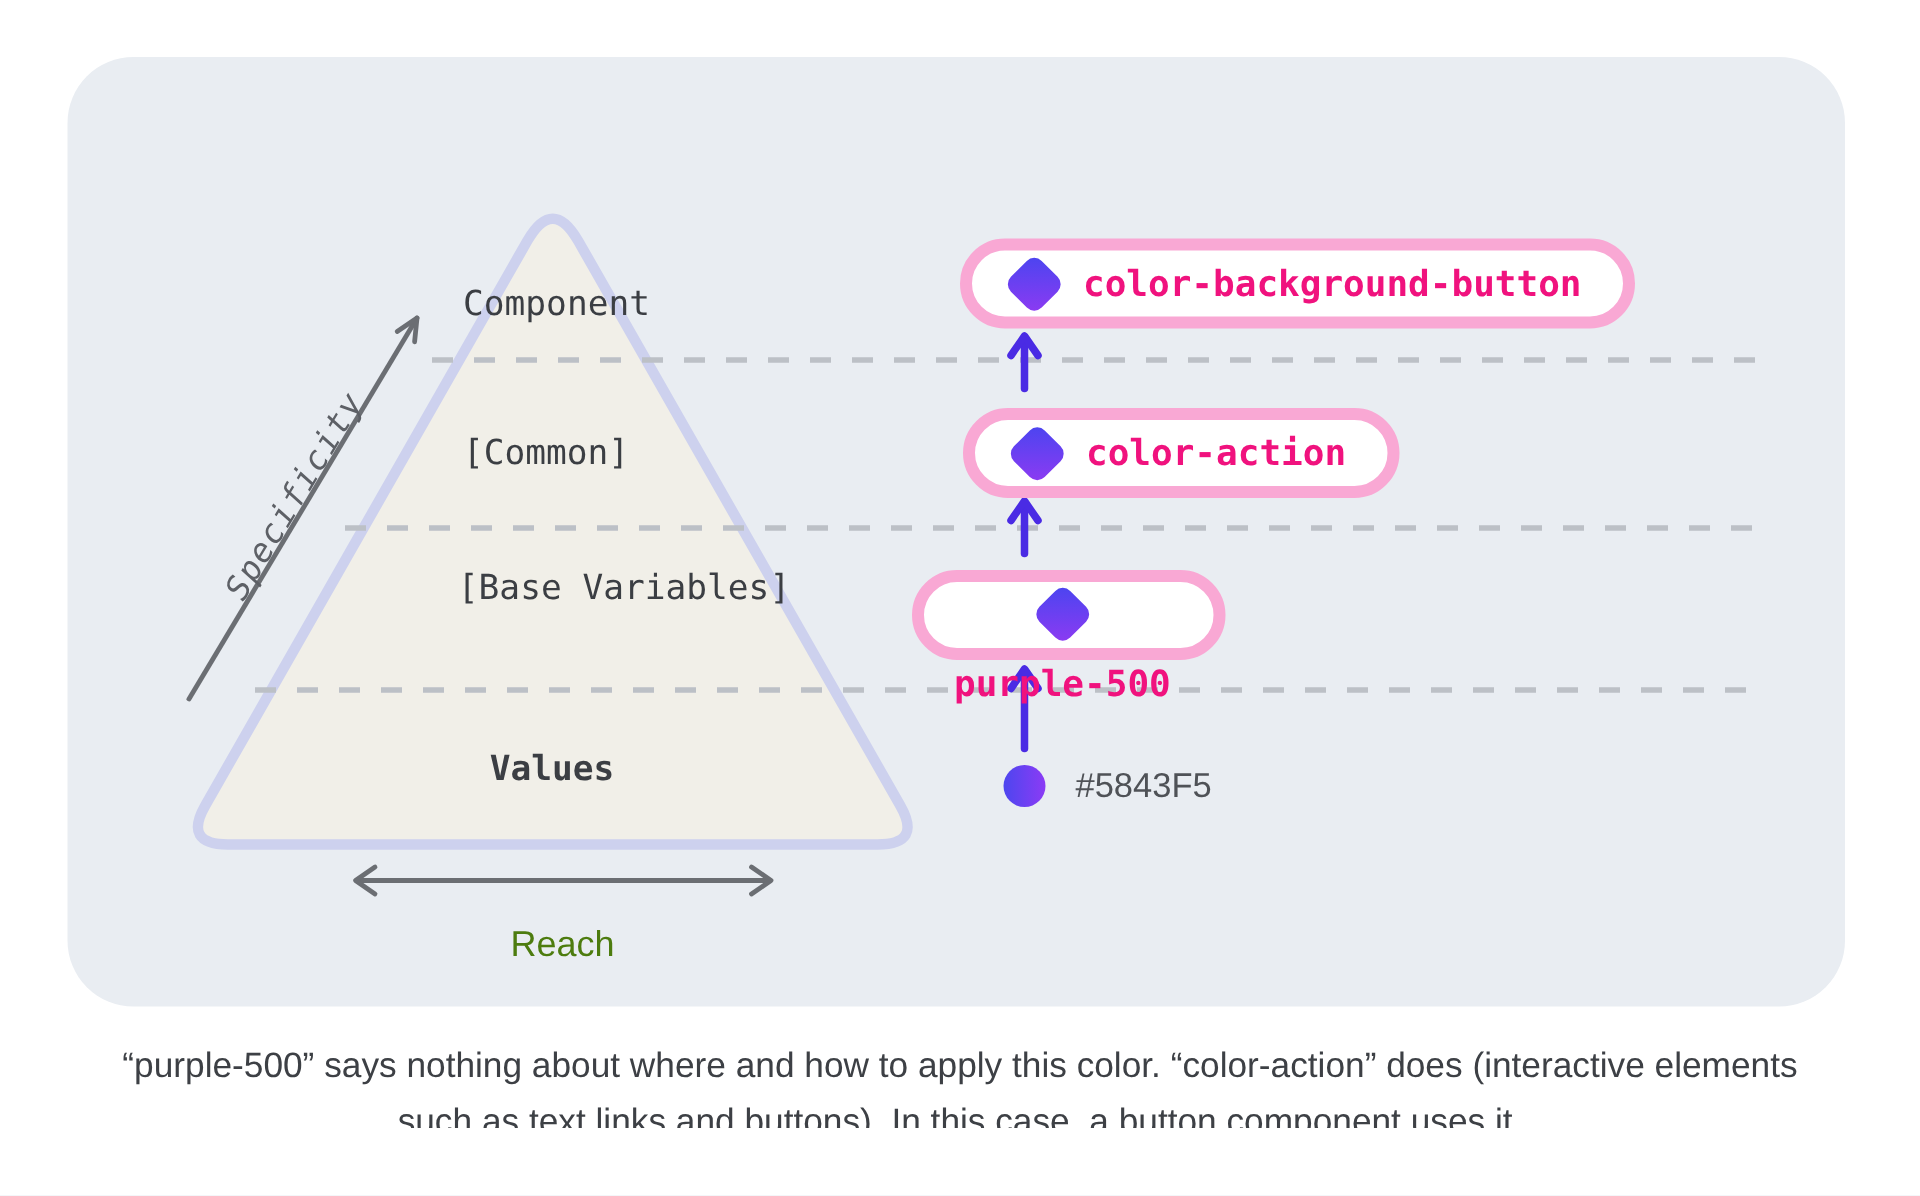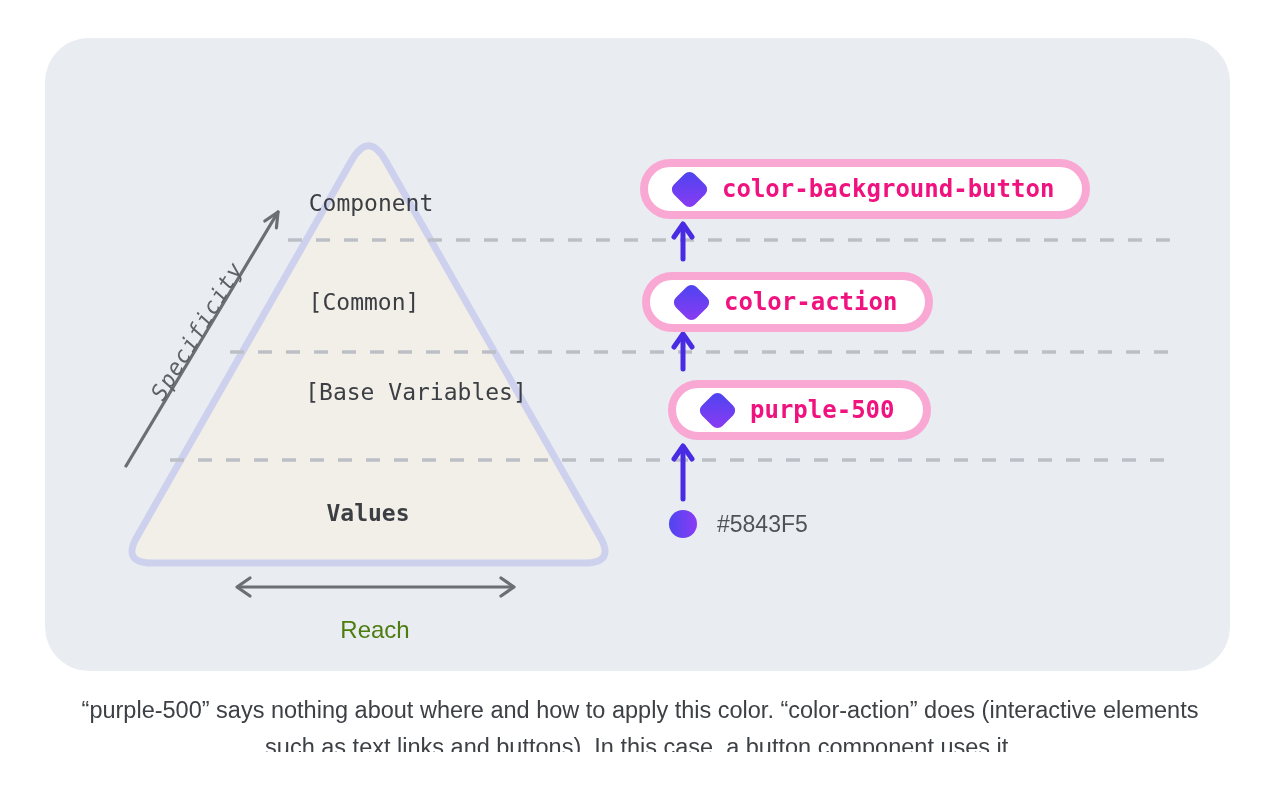--- a/index.html
+++ b/index.html
@@ -22,21 +22,21 @@
   .axis-specificity{left:197px;top:331px;transform:translate(-50%,-50%) rotate(-59deg);
         font-family:"DejaVu Sans Mono",monospace;font-style:italic;font-size:22px;letter-spacing:1px;}
   .axis-reach{left:375px;top:616px;transform:translateX(-50%);font-size:24px;color:#4d7c0f;}
 
   
   .pill{position:absolute;display:inline-flex;align-items:center;height:60px;
         background:#ffffff;border:8px solid #f9a8d4;border-radius:32px;
         padding:0 28px 0 20px;gap:12px;box-sizing:border-box;}
   .pill-1{left:640px;top:159px;}
   .pill-2{left:642px;top:272px;justify-content:flex-end;}
-  .pill-3{left:668px;top:380px;}
+  .pill-3{left:608px;top:380px;flex-direction:column;}
   .diamond-wrap{width:42px;height:42px;display:flex;align-items:center;justify-content:center;flex:none;}
   .diamond{width:29px;height:29px;border-radius:7px;transform:rotate(45deg);
         background:linear-gradient(135deg,var(--diamond-gradient-start,#4845f0),var(--diamond-gradient-end,#8f3af2));}
   .pill-text{font-family:"DejaVu Sans Mono",monospace;font-weight:700;font-size:24px;
         color:var(--token-text,#f0127e);white-space:nowrap;}
 
   
   .swatch{position:absolute;left:669px;top:510px;width:28px;height:28px;border-radius:50%;
         background:linear-gradient(90deg,#4d46ef,#8b3bf5);}
   .hex-label{position:absolute;left:717px;top:524px;transform:translateY(-50%);

